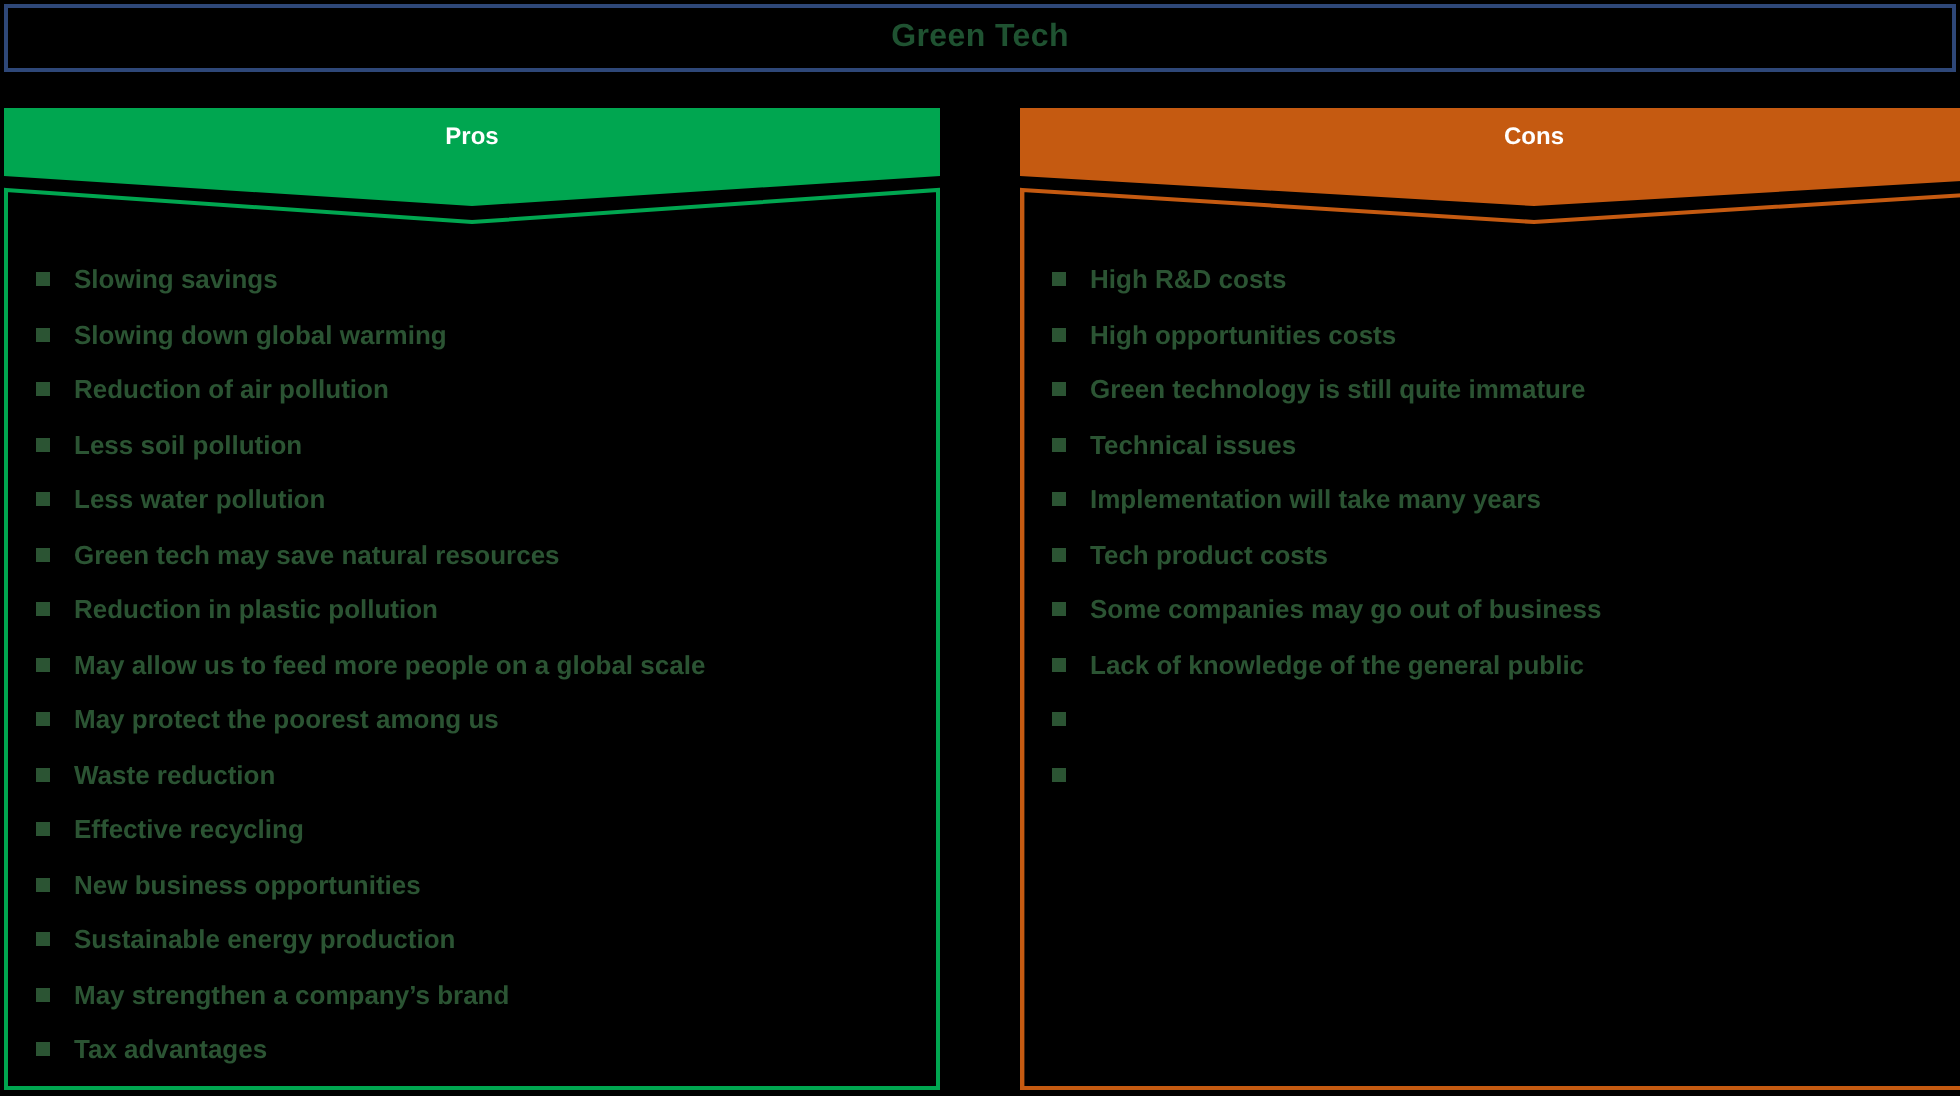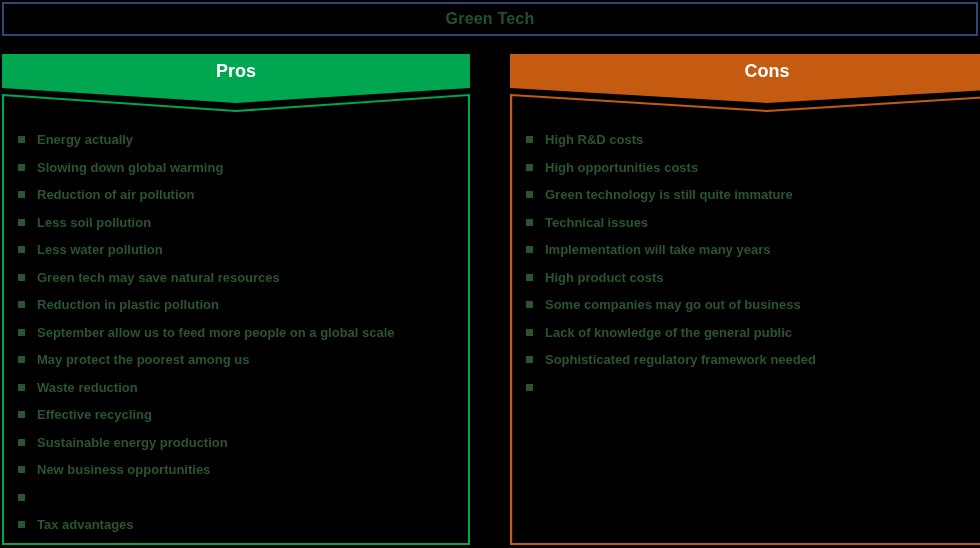--- a/index.html
+++ b/index.html
@@ -51,21 +51,21 @@
   }
   .pros .banner   { fill: var(--pros-accent, #00A650); }
   .pros .boxline  { fill: none; stroke: var(--pros-accent, #00A650); stroke-width: 2; }
   .cons .banner   { fill: var(--cons-accent, #C55A11); }
   .cons .boxline  { fill: none; stroke: var(--cons-accent, #C55A11); stroke-width: 2; }
   .banner-label {
     position: absolute;
     top: 7px; left: 0; right: 0;
     text-align: center;
     color: var(--header-text, #FFFFFF);
-    font-size: 18px;
+    font-size: 12px;
     font-weight: bold;
   }
   
   .list {
     position: absolute;
     top: 72px;
     left: 0;
     right: 6px;
   }
   .item {
@@ -98,21 +98,21 @@
   <section class="panel pros">
     <svg class="panel-shape" viewBox="0 0 468 492" preserveAspectRatio="none" aria-hidden="true">
       <polygon class="banner" points="0,0 468,0 468,34 234,49 0,34"></polygon>
       <polygon class="boxline" points="1,41 234,57 467,41 467,490 1,490"></polygon>
     </svg>
     <div class="banner-label">Pros</div>
     <div class="list">
 
         <div class="item">
           <span class="bullet"></span>
-          <span class="item-text">Energy actually</span>
+          <span class="item-text">Slowing savings</span>
         </div>
 
         <div class="item">
           <span class="bullet"></span>
           <span class="item-text">Slowing down global warming</span>
         </div>
 
         <div class="item">
           <span class="bullet"></span>
           <span class="item-text">Reduction of air pollution</span>
@@ -133,50 +133,51 @@
           <span class="item-text">Green tech may save natural resources</span>
         </div>
 
         <div class="item">
           <span class="bullet"></span>
           <span class="item-text">Reduction in plastic pollution</span>
         </div>
 
         <div class="item">
           <span class="bullet"></span>
-          <span class="item-text">September allow us to feed more people on a global scale</span>
+          <span class="item-text">May allow us to feed more people on a global scale</span>
         </div>
 
         <div class="item">
           <span class="bullet"></span>
           <span class="item-text">May protect the poorest among us</span>
         </div>
 
         <div class="item">
           <span class="bullet"></span>
           <span class="item-text">Waste reduction</span>
         </div>
 
         <div class="item">
           <span class="bullet"></span>
           <span class="item-text">Effective recycling</span>
         </div>
 
         <div class="item">
           <span class="bullet"></span>
+          <span class="item-text">New business opportunities</span>
+        </div>
+
+        <div class="item">
+          <span class="bullet"></span>
           <span class="item-text">Sustainable energy production</span>
         </div>
 
         <div class="item">
           <span class="bullet"></span>
-          <span class="item-text">New business opportunities</span>
-        </div>
-
-        <div class="item">
-          <span class="bullet"></span>
+          <span class="item-text">May strengthen a company’s brand</span>
         </div>
 
         <div class="item">
           <span class="bullet"></span>
           <span class="item-text">Tax advantages</span>
         </div>
       </div>
   </section>
 
   <section class="panel cons">
@@ -207,37 +208,36 @@
           <span class="item-text">Technical issues</span>
         </div>
 
         <div class="item">
           <span class="bullet"></span>
           <span class="item-text">Implementation will take many years</span>
         </div>
 
         <div class="item">
           <span class="bullet"></span>
-          <span class="item-text">High product costs</span>
+          <span class="item-text">Tech product costs</span>
         </div>
 
         <div class="item">
           <span class="bullet"></span>
           <span class="item-text">Some companies may go out of business</span>
         </div>
 
         <div class="item">
           <span class="bullet"></span>
           <span class="item-text">Lack of knowledge of the general public</span>
         </div>
 
 
         <div class="item">
           <span class="bullet"></span>
-          <span class="item-text">Sophisticated regulatory framework needed</span>
         </div>
 
         <div class="item">
           <span class="bullet"></span>
         </div>
       </div>
   </section>
 
 </div>
 

